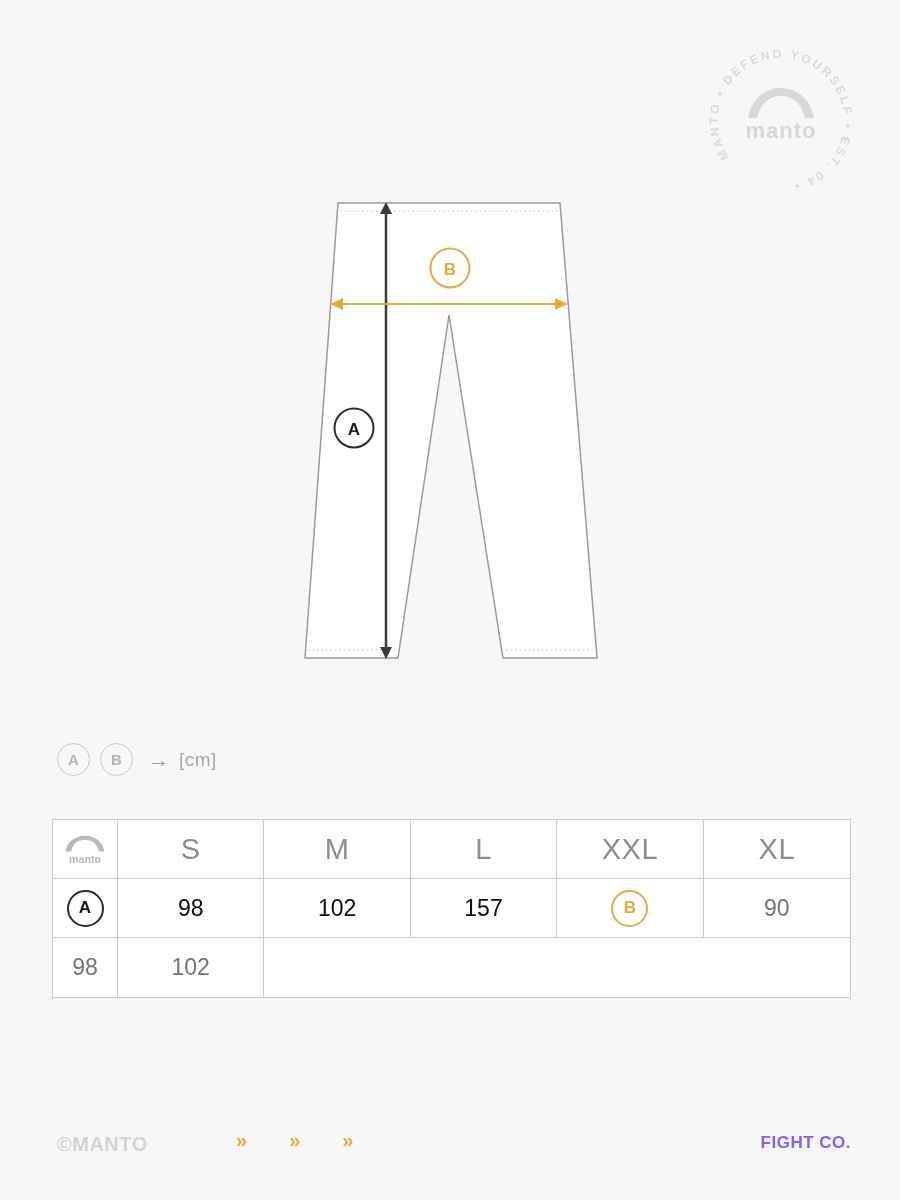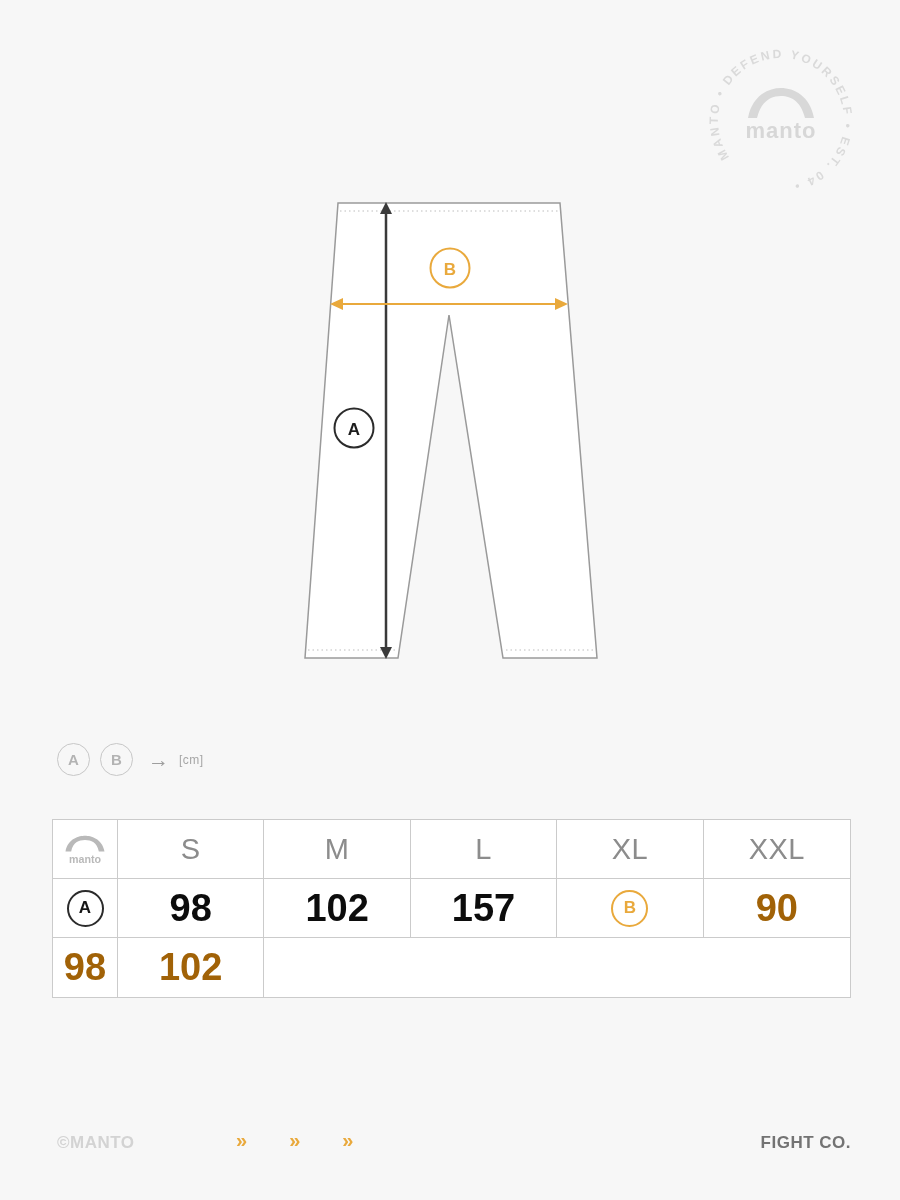--- a/index.html
+++ b/index.html
@@ -47,21 +47,21 @@
     background: transparent;
   }
   .legend-arrow {
     color: #9e9e9e;
     font-size: 21px;
     margin-left: 5px;
     line-height: 1;
   }
   .legend-unit {
     color: #a6a6a6;
-    font-size: 12px;
+    font-size: 19px;
     letter-spacing: 0.5px;
   }
 
   
   .size-table {
     position: absolute;
     left: 52px;
     top: 819px;
     width: 797px;
     display: grid;
@@ -79,66 +79,66 @@
     justify-content: center;
   }
   .cell:nth-child(6n) { border-right: none; }
   .cell:nth-child(n+13) { border-bottom: none; }
   .head-cell {
     color: #8c8c8c;
     font-size: 29px;
     letter-spacing: 0.5px;
   }
   .val-cell {
-    font-size: 38px;
-    font-weight: bold;
+    font-size: 23px;
+    font-weight: normal;
     color: #0c0c0c;
   }
-  .val-cell.amber { color: #a16207; text-align: right; }
+  .val-cell.amber { color: #737373; text-align: right; }
   .row-circle {
     width: 37px;
     height: 37px;
     border-radius: 50%;
     display: inline-flex;
     align-items: center;
     justify-content: center;
     font-weight: bold;
     font-size: 17px;
     box-sizing: border-box;
   }
   .row-circle.dark { border: 2px solid #2b2b2b; color: #151515; }
   .row-circle.amber { border: 2px solid #e9a93c; color: #e9a93c; }
 
   
   .footer-copyright {
     position: absolute;
     left: 57px;
     top: 1133px;
     font-weight: bold;
-    font-size: 17px;
+    font-size: 20px;
     color: #d3d3d3;
     letter-spacing: 0.5px;
   }
   .footer-chevrons {
     position: absolute;
     left: 236px;
     top: 1129px;
     display: flex;
     gap: 42px;
     color: #e9a93c;
     font-weight: bold;
     font-size: 20px;
   }
   .footer-brand {
     position: absolute;
     right: 49px;
     top: 1133px;
     font-weight: bold;
     font-size: 17px;
-    color: #737373;
+    color: #8b5cf6;
     letter-spacing: 0.5px;
   }
 </style>
 </head>
 <body>
 
 <div class="page">
 
   <svg class="diagram-svg" width="900" height="720" viewBox="0 0 900 720">
 
@@ -194,22 +194,22 @@
 
     <div class="cell">
       <svg width="44" height="31" viewBox="0 0 70 48">
         <path d="M4 27 C8 6 26 2 35 2 C44 2 62 6 66 27 L57 27 C54 13 45 9 35 9 C25 9 16 13 13 27 Z" fill="#b9b9b9"></path>
         <text x="35" y="45" text-anchor="middle" font-size="17" font-weight="bold" fill="#b9b9b9">manto</text>
       </svg>
     </div>
     <div class="cell head-cell">S</div>
     <div class="cell head-cell">M</div>
     <div class="cell head-cell">L</div>
+    <div class="cell head-cell">XXL</div>
     <div class="cell head-cell">XL</div>
-    <div class="cell head-cell">XXL</div>
 
     <div class="cell">
       <span class="row-circle dark">A</span>
     </div>
     <div class="cell val-cell">98</div>
     <div class="cell val-cell">102</div>
     <div class="cell val-cell">157</div>
 
     <div class="cell">
       <span class="row-circle amber">B</span>

